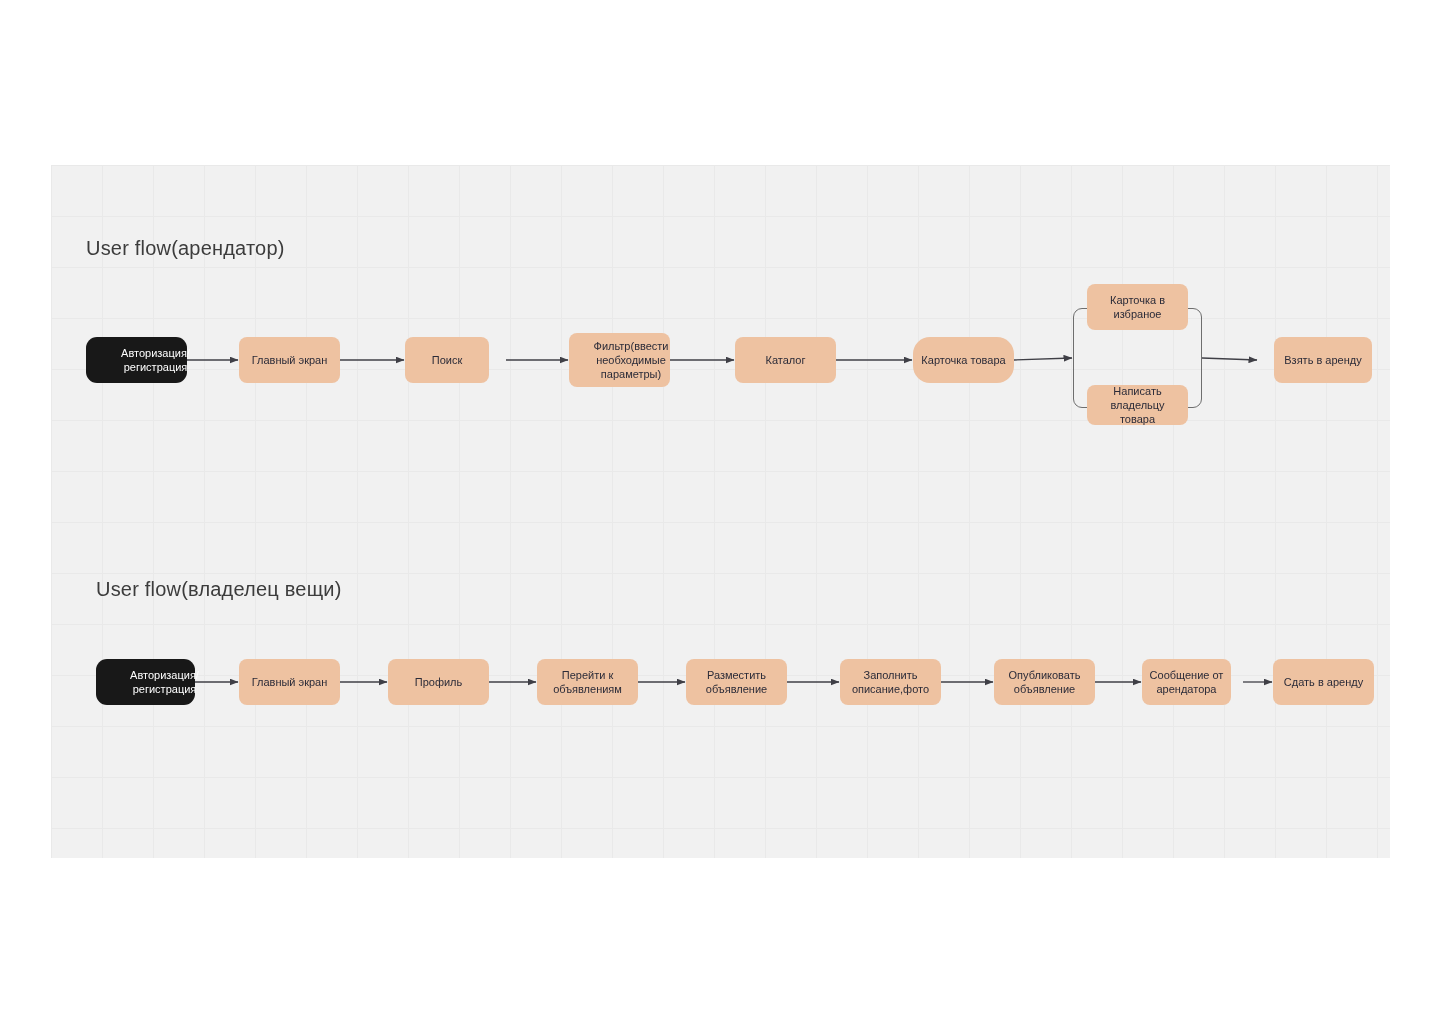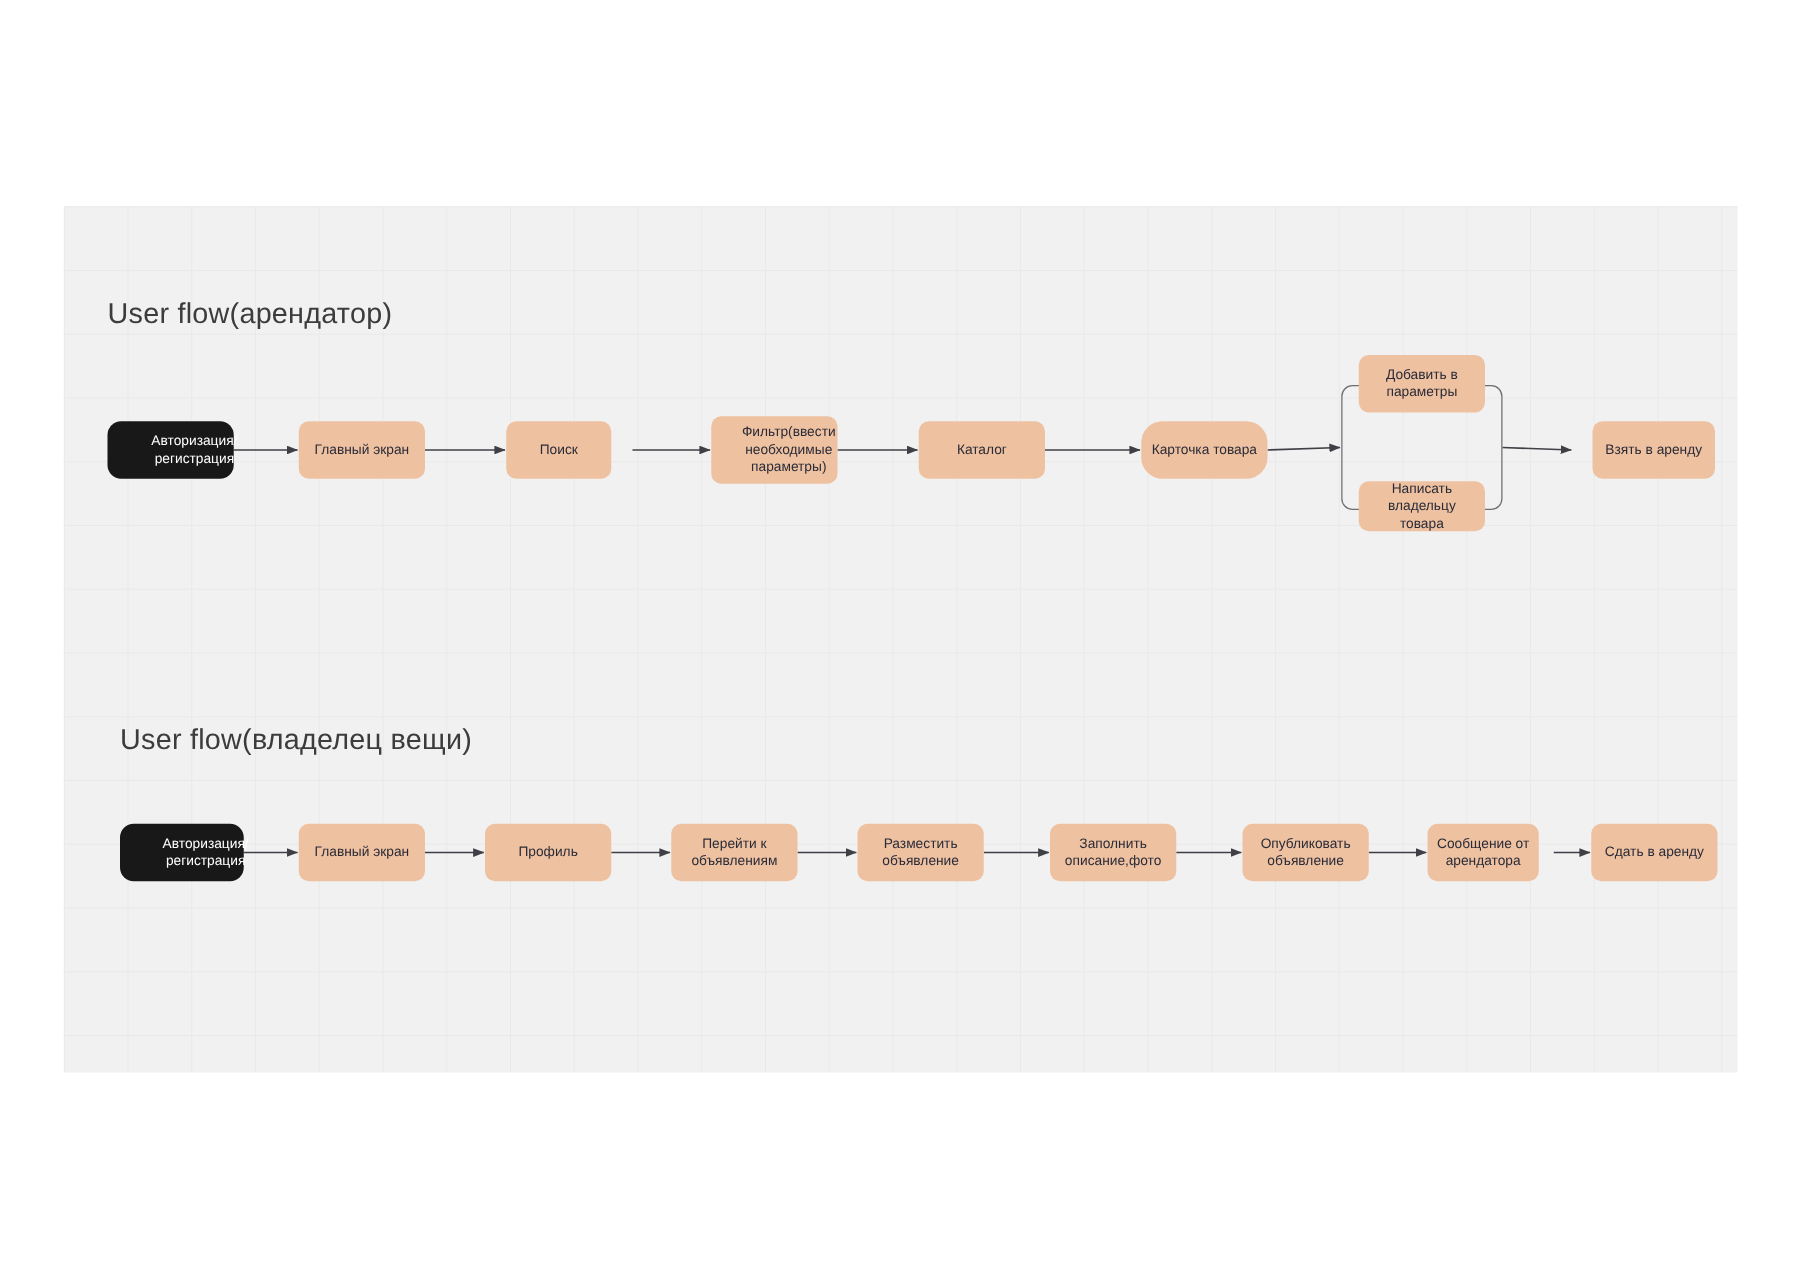--- a/index.html
+++ b/index.html
@@ -20,21 +20,21 @@
     background-color: #f1f1f1;
     background-image:
       linear-gradient(to right, #e9e9e9 1px, transparent 1px),
       linear-gradient(to bottom, #e9e9e9 1px, transparent 1px);
     background-size: 51px 51px;
     background-position: 0 0;
   }
 
   .flow-title {
     position: absolute;
-    font-size: 23px;
+    font-size: 20px;
     color: #3c3c3c;
     letter-spacing: 0.2px;
     white-space: nowrap;
   }
 
   .node {
     position: absolute;
     display: flex;
     align-items: center;
     justify-content: center;
@@ -113,21 +113,21 @@
       <div class="node" style="left: 518px; top: 168px; width: 101px; height: 54px; background: rgb(238, 194, 161); color: rgb(43, 43, 56); padding-left: 29px;">
         <span>Фильтр(ввести необходимые параметры)</span>
       </div>
       <div class="node" style="left: 684px; top: 172px; width: 101px; height: 46px; background: rgb(238, 194, 161); color: rgb(43, 43, 56); text-align: center;">
         <span>Каталог</span>
       </div>
       <div class="node" style="left: 862px; top: 172px; width: 101px; height: 46px; background: rgb(238, 194, 161); color: rgb(43, 43, 56); border-radius: 17px;">
         <span>Карточка товара</span>
       </div>
       <div class="node" style="left: 1036px; top: 119px; width: 101px; height: 46px; background: rgb(238, 194, 161); color: rgb(43, 43, 56);">
-        <span>Добавить в параметры</span>
+        <span>Карточка в избраное</span>
       </div>
       <div class="node" style="left: 1036px; top: 220px; width: 101px; height: 40px; background: rgb(238, 194, 161); color: rgb(43, 43, 56);">
         <span>Написать владельцу товара</span>
       </div>
       <div class="node" style="left: 1207px; top: 172px; width: 98px; height: 46px; background: rgb(238, 194, 161); color: rgb(43, 43, 56); margin-left: 16px;">
         <span>Взять в аренду</span>
       </div>
       <div class="flow-title" style="left: 45px; top: 413px; color: rgb(60, 60, 60);">User flow(владелец вещи)</div>
       <div class="node dark" style="left: 45px; top: 494px; width: 99px; height: 46px; background: rgb(24, 24, 24); color: rgb(255, 255, 255);">
         <span>Авторизация/ регистрация</span>

